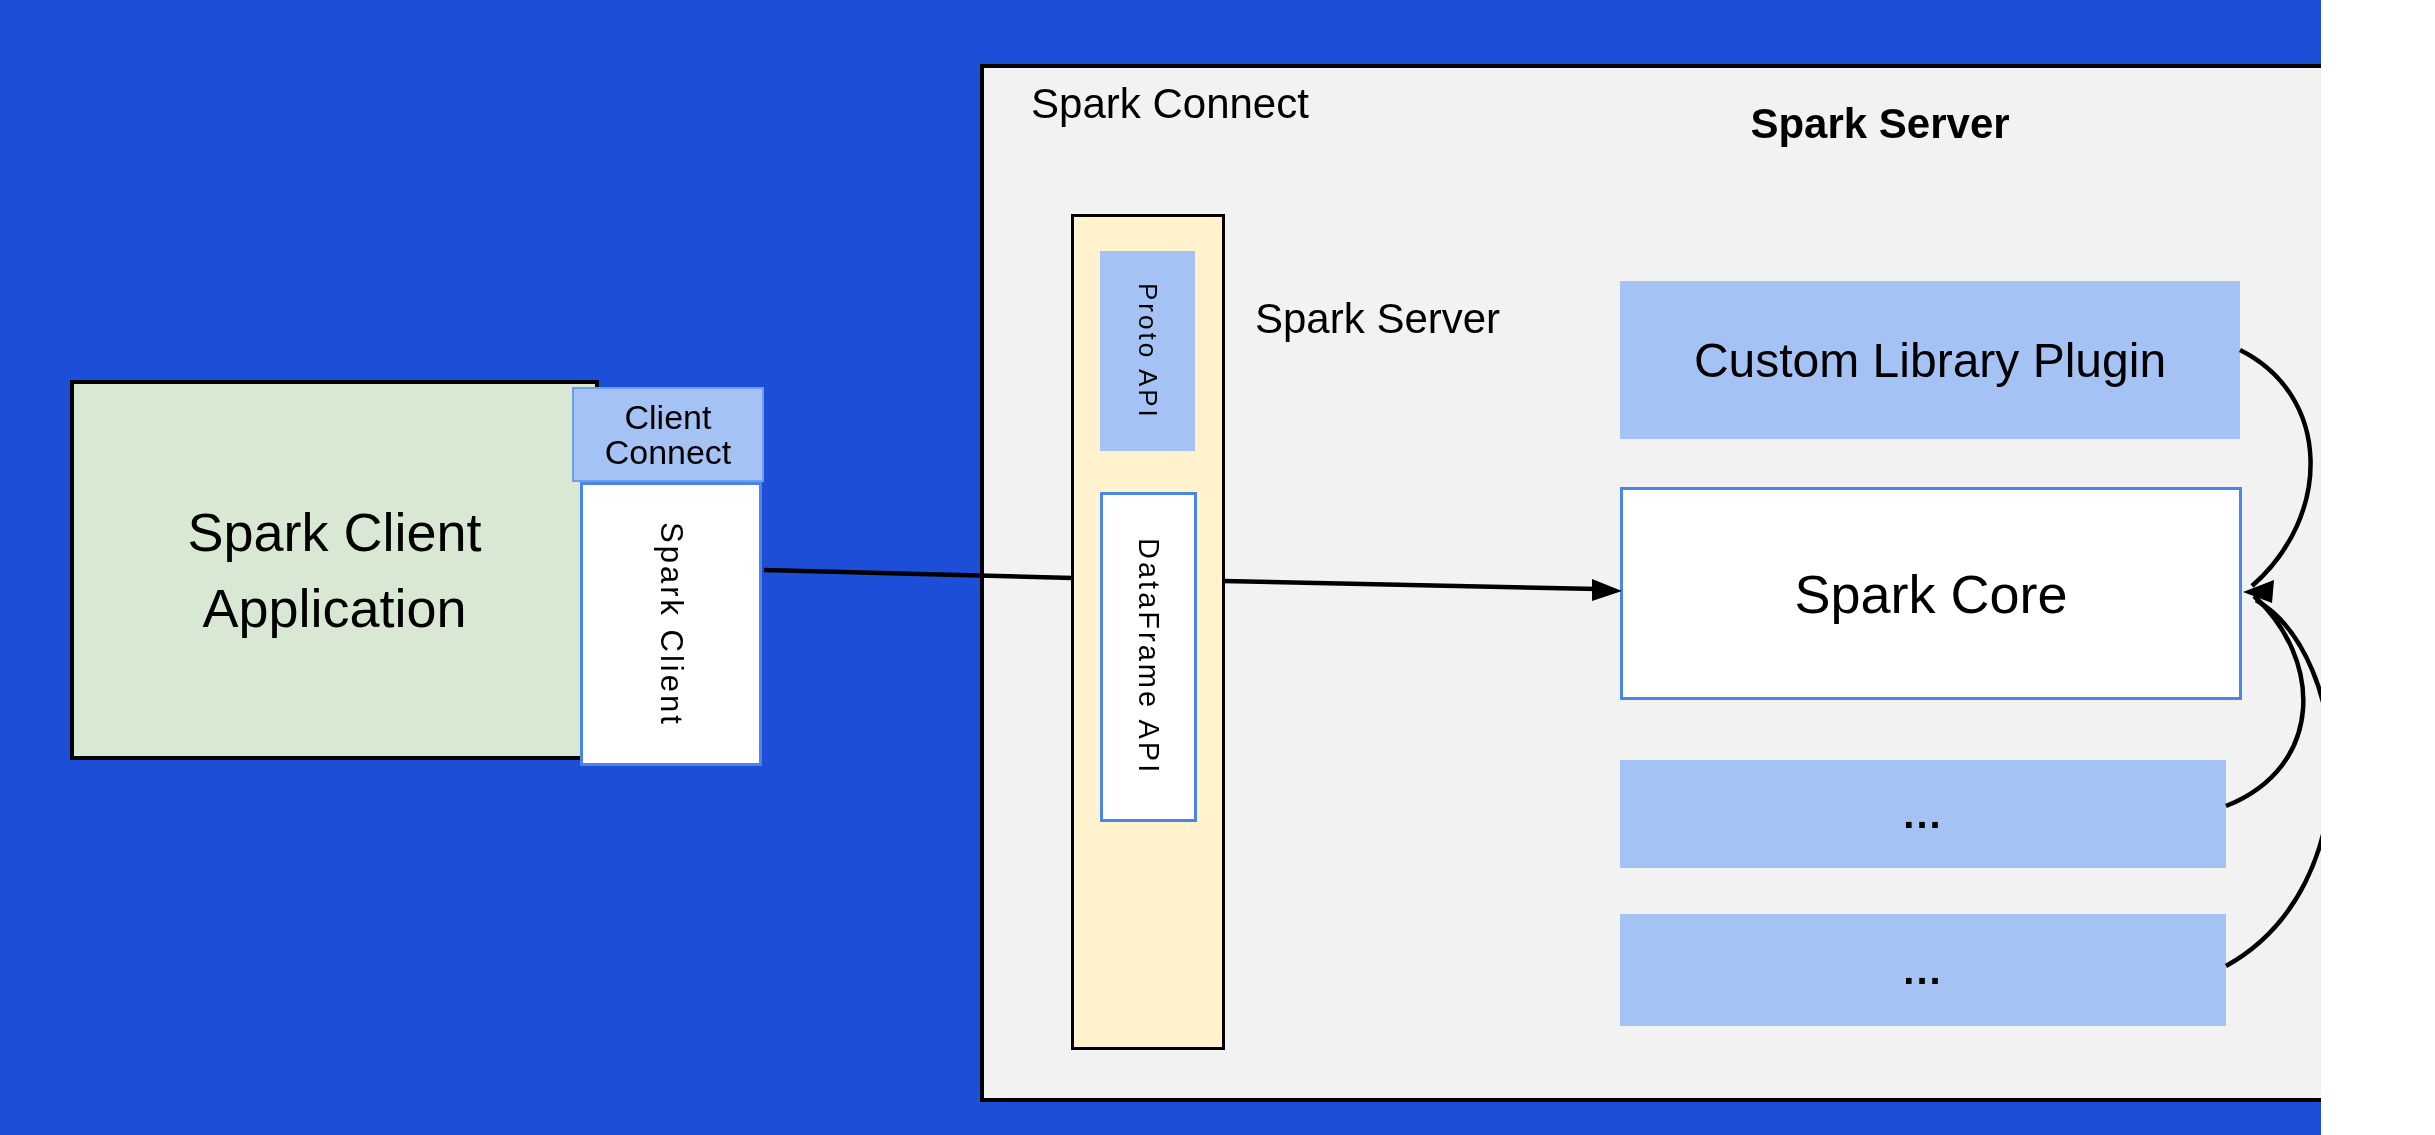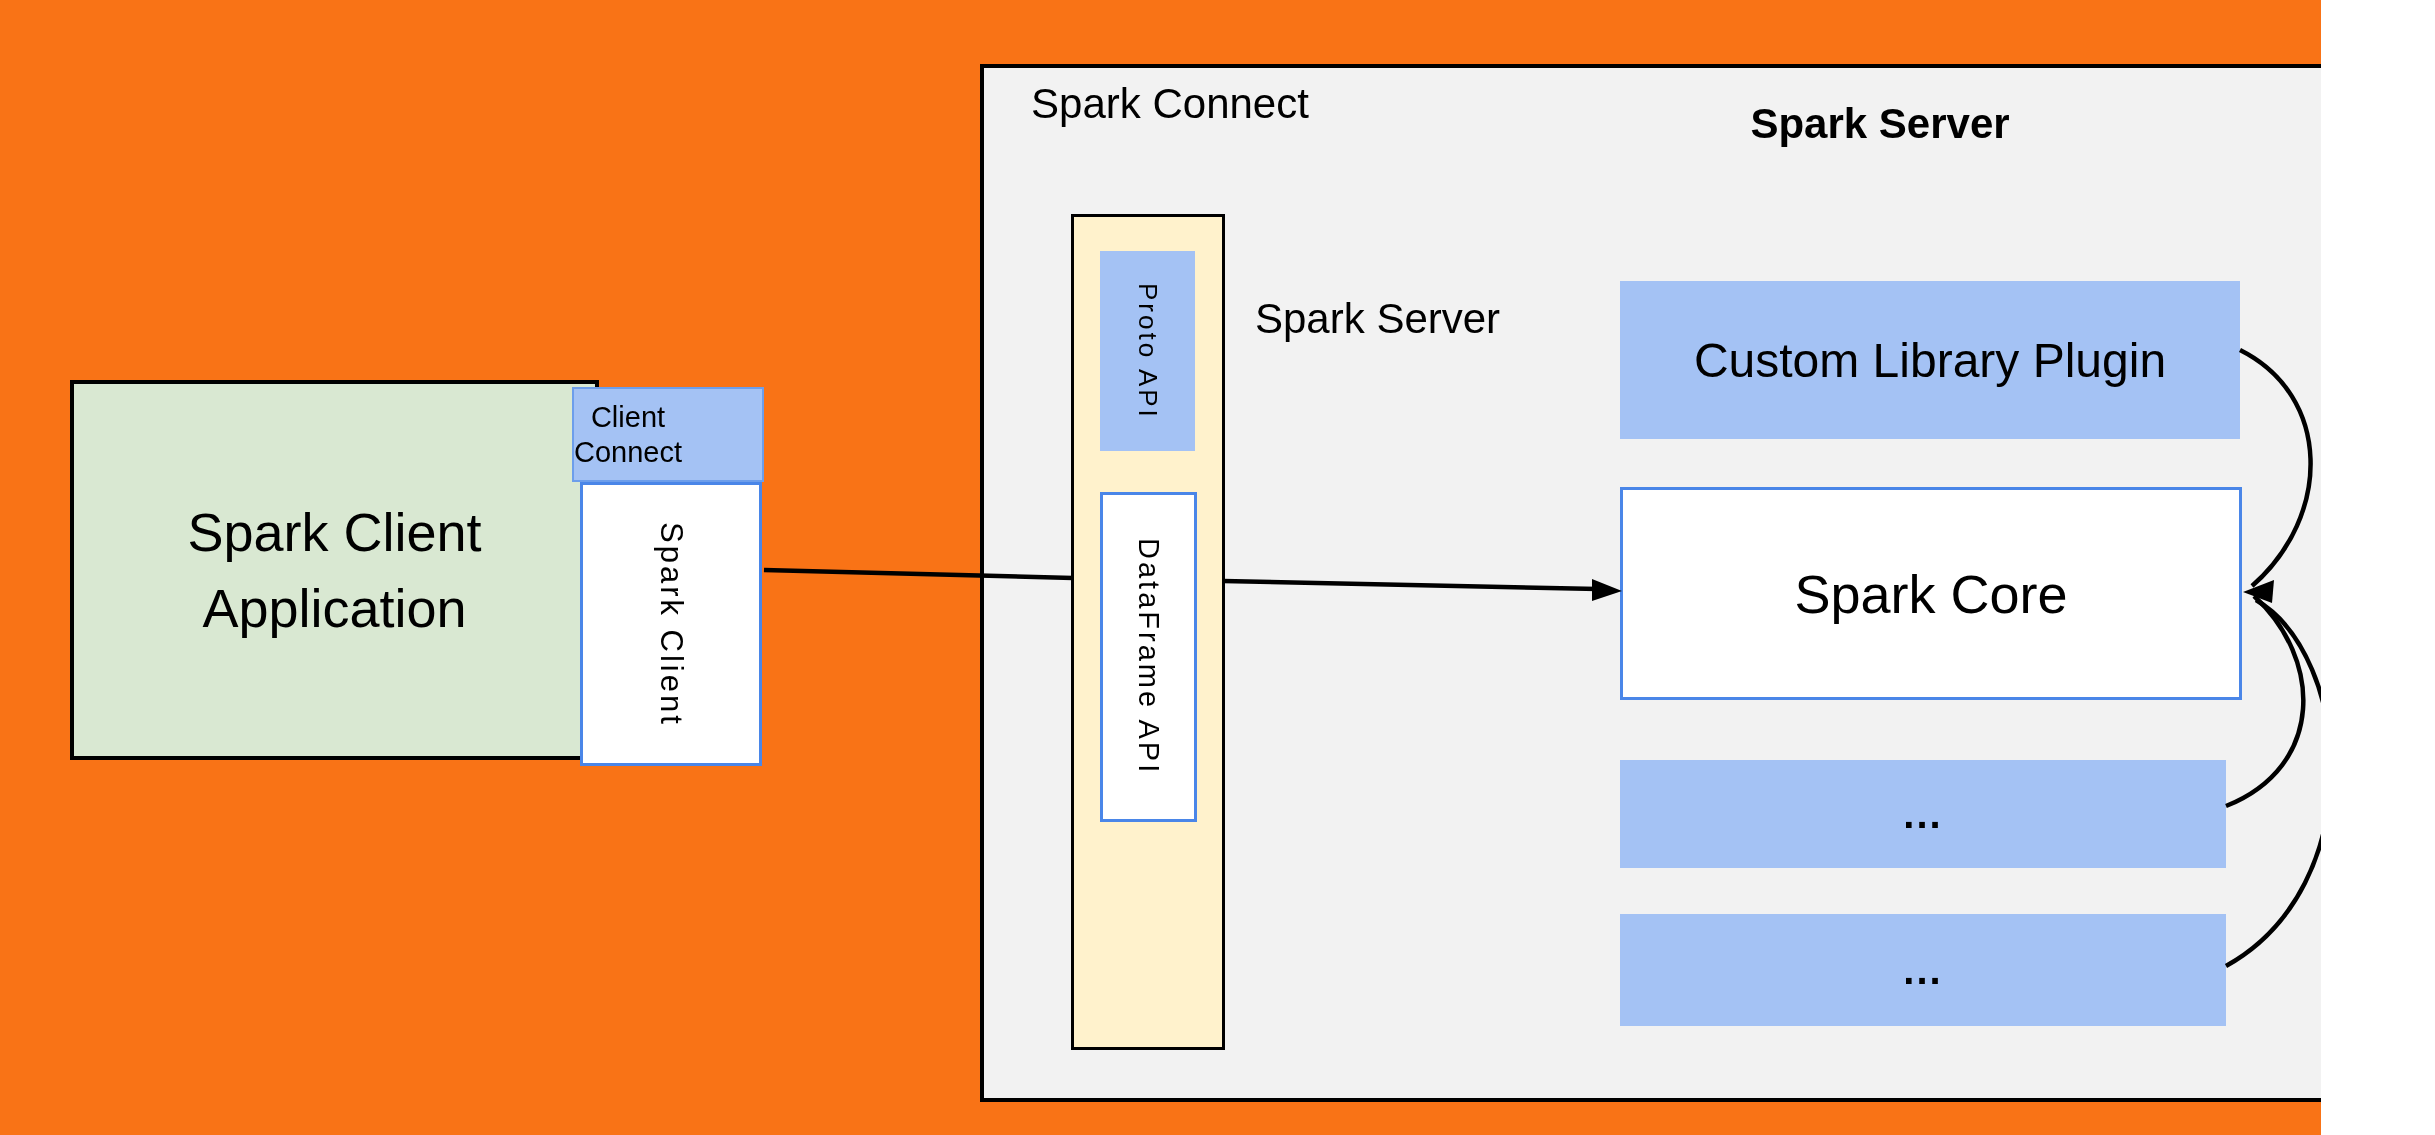--- a/index.html
+++ b/index.html
@@ -7,43 +7,43 @@
     --blue-fill:#a4c2f4;
     --blue-border:#4a86e8;
     --package-border:#6d9eeb;
     --yellow-fill:#fff2cc;
     --gray-fill:#f2f2f2;
     --line:#000000;
   }
   *{box-sizing:border-box;margin:0;padding:0}
   html,body{background:#ffffff}
   body{font-family:"Liberation Sans",sans-serif;color:#000}
-  #canvas{position:relative;width:2321px;height:1135px;background:#f97316;overflow:hidden}
+  #canvas{position:relative;width:2321px;height:1135px;background:#1d4ed8;overflow:hidden}
 
   .abs{position:absolute}
 
   
   .server-box{left:980px;top:64px;width:1401px;height:1038px;
     background:var(--gray-fill);border:4px solid var(--line)}
 
   
   .connect-title{left:1000px;top:74px;width:340px;text-align:center;
     font-size:42px;line-height:60px}
   .server-title{left:1670px;top:98px;width:420px;text-align:center;
     font-size:42px;line-height:52px;font-weight:bold}
 
   
   .client-app{left:70px;top:380px;width:529px;height:380px;
     background:var(--green-fill);border:4px solid var(--line);
     display:flex;align-items:center;justify-content:center;text-align:center;
     font-size:54px;line-height:76px}
   .client-package{left:572px;top:387px;width:192px;height:95px;
     background:var(--blue-fill);border:2px solid var(--package-border);
-    display:flex;align-items:center;justify-content:flex-start;text-align:center;
-    font-size:29px;line-height:35px}
+    display:flex;align-items:center;justify-content:center;text-align:center;
+    font-size:34px;line-height:35px}
   .spark-client{left:580px;top:482px;width:182px;height:284px;
     background:#ffffff;border:3px solid var(--blue-border);
     display:flex;align-items:center;justify-content:center;
     writing-mode:vertical-rl;text-orientation:mixed;
     font-size:31px;letter-spacing:3px}
 
   
   .yellow-col{left:1071px;top:214px;width:154px;height:836px;
     background:var(--yellow-fill);border:3px solid var(--line)}
   .proto-api{left:1100px;top:251px;width:95px;height:200px;

